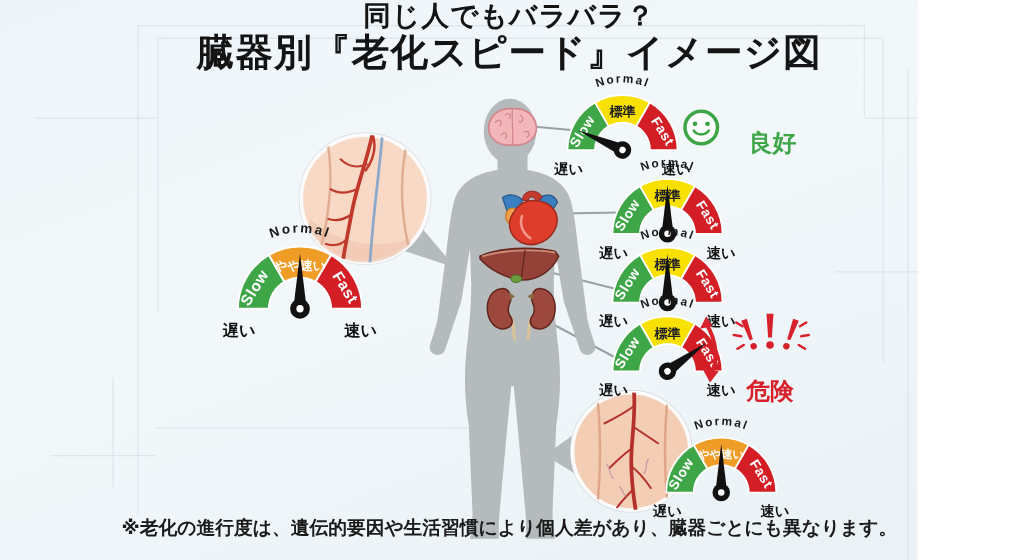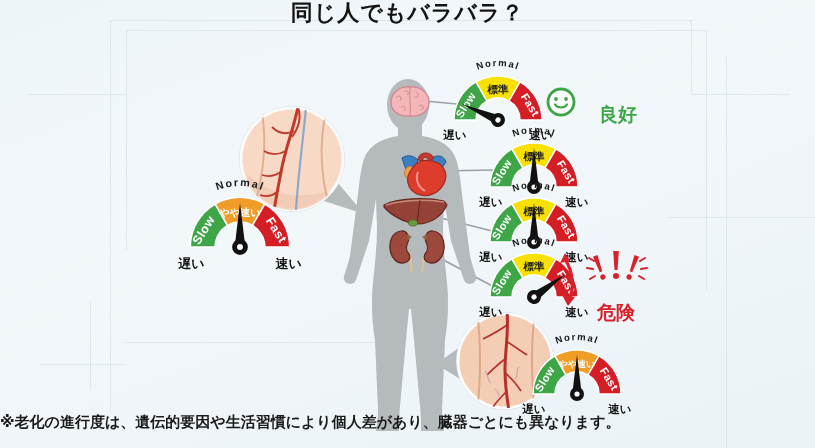--- a/index.html
+++ b/index.html
@@ -1,17 +1,17 @@
 <!DOCTYPE html>
 <html><head>
 <meta charset="utf-8">
 <style>
   html,body{margin:0;padding:0;}
   .stage{
-    position:relative; width:815px; height:448px; overflow:hidden;
+    position:relative; width:734px; height:448px; overflow:hidden;
     background:linear-gradient(160deg,#eef5f8 0%,#f2f7fa 45%,#eaf2f6 100%);
     font-family:"Liberation Sans","DejaVu Sans",sans-serif;
   }
   .dl{position:absolute;background:#c0cfd8;opacity:.38;}
   .titles{position:absolute;left:0;top:4;width:815px;text-align:center;color:#141414;}
   .t1{font-size:22px;font-weight:800;letter-spacing:1px;line-height:26px;}
   .t2{font-size:30px;font-weight:800;letter-spacing:1px;line-height:34px;}
   .abs{position:absolute;}
   .overlay{position:absolute;left:0;top:0;pointer-events:none;}
   .gauge{position:absolute;width:140px;height:92px;pointer-events:none;}
@@ -27,21 +27,21 @@
   .t-mid{text-anchor:middle;font-weight:800;}
   .t-mid.dark{font-size:10.5px;fill:#222;}
   .t-mid.light{font-size:9px;fill:#fff;}
   .t-jp{font-size:11.5px;font-weight:800;fill:#111;text-anchor:middle;}
   .needle{fill:#111;}
   .hub{fill:#111;}
   .hub-dot{fill:#fff;}
   .g-arm{transform:scale(1.13);transform-origin:70px 64px;}
   .good-label{position:absolute;left:599px;top:102px;font-size:19px;font-weight:800;color:#3fa648;}
   .danger-label{position:absolute;left:597px;top:300px;font-size:19px;font-weight:700;color:#d7212b;}
-  .footnote{position:absolute;left:0;top:413px;width:815px;
+  .footnote{position:absolute;left:0;top:413px;width:815px;text-align:center;
     font-size:15px;font-weight:700;color:#1b1b1b;}
   .inset{position:absolute;pointer-events:none;}
 </style>
 </head>
 <body>
 
 <div class="stage">
 
   <div class="dl" style="left:28px;top:94px;width:98px;height:1px"></div>
   <div class="dl" style="left:90px;top:302px;width:1px;height:88px"></div>
@@ -52,20 +52,21 @@
   <div class="dl" style="left:691px;top:20px;width:1px;height:74px"></div>
   <div class="dl" style="left:706px;top:30px;width:1px;height:260px"></div>
   <div class="dl" style="left:726px;top:55px;width:1px;height:393px"></div>
   <div class="dl" style="left:692px;top:94px;width:98px;height:1px"></div>
   <div class="dl" style="left:668px;top:217px;width:147px;height:1px"></div>
   <div class="dl" style="left:40px;top:364px;width:85px;height:1px"></div>
   <div class="dl" style="left:125px;top:342px;width:250px;height:1px"></div>
 
   <div class="titles">
     <div class="t1">同じ人でもバラバラ？</div>
+    <div class="t2">臓器別『老化スピード』イメージ図</div>
   </div>
 
   <svg class="overlay" width="815" height="448">
     <g stroke="#9aa2a6" stroke-width="1.6" fill="none">
       <path d="M424,101 L457,104"></path>
       <path d="M437,171 L496,170"></path>
       <path d="M425,214 L496,232"></path>
       <path d="M436,256 L496,288"></path>
     </g>
     <polygon points="318,199 338,183 364,214" fill="#b5babc"></polygon>

